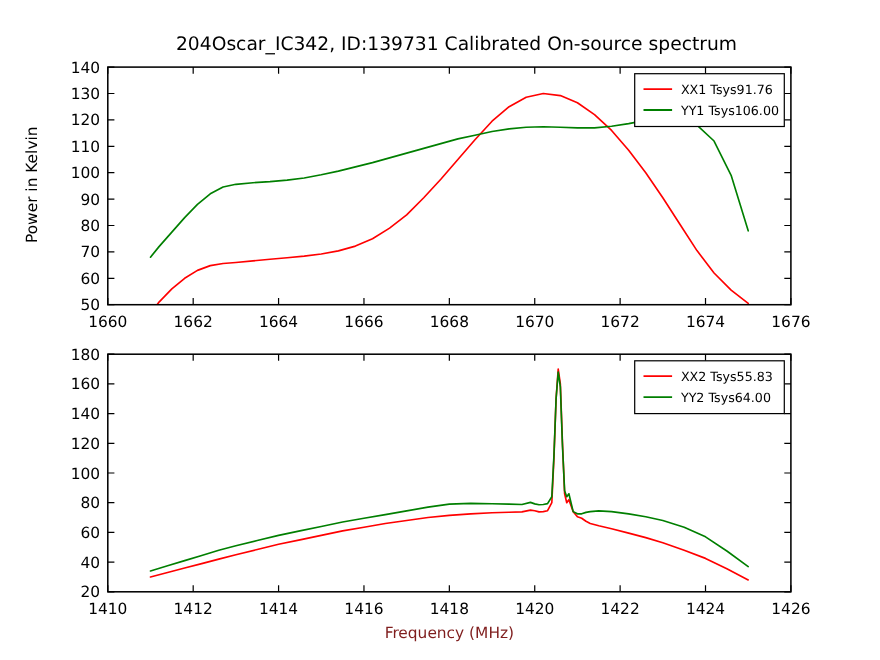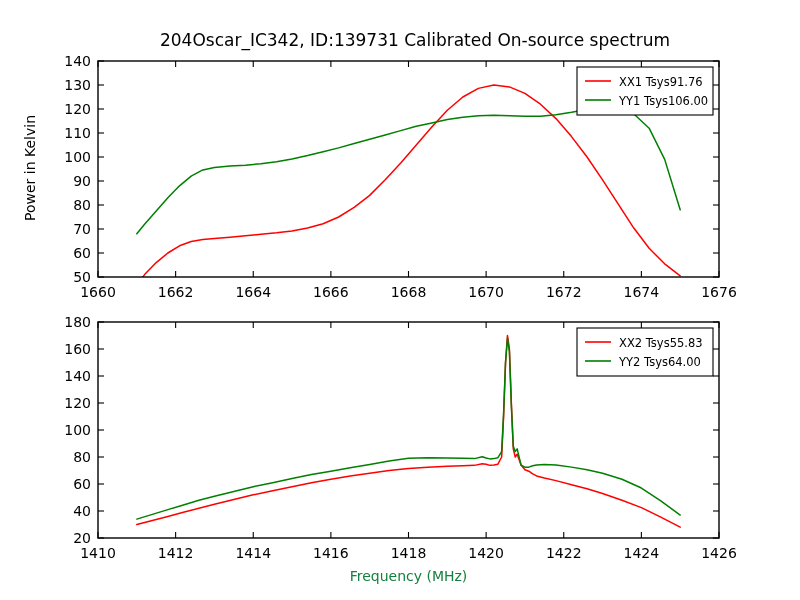--- a/index.html
+++ b/index.html
@@ -35,21 +35,21 @@
   .ylabel {
     position: absolute;
     color: #000000;
     font-size: 14px;
     transform-origin: left top;
     transform: rotate(-90deg);
     white-space: nowrap;
   }
   .xlabel {
     position: absolute;
-    color: #15803d;
+    color: #7f1d1d;
     font-size: 14px;
     text-align: center;
     white-space: nowrap;
   }
   .tick-text {
     font-size: 14px;
     fill: #000000;
     font-family: "DejaVu Sans", sans-serif;
   }
   .legend-text {

